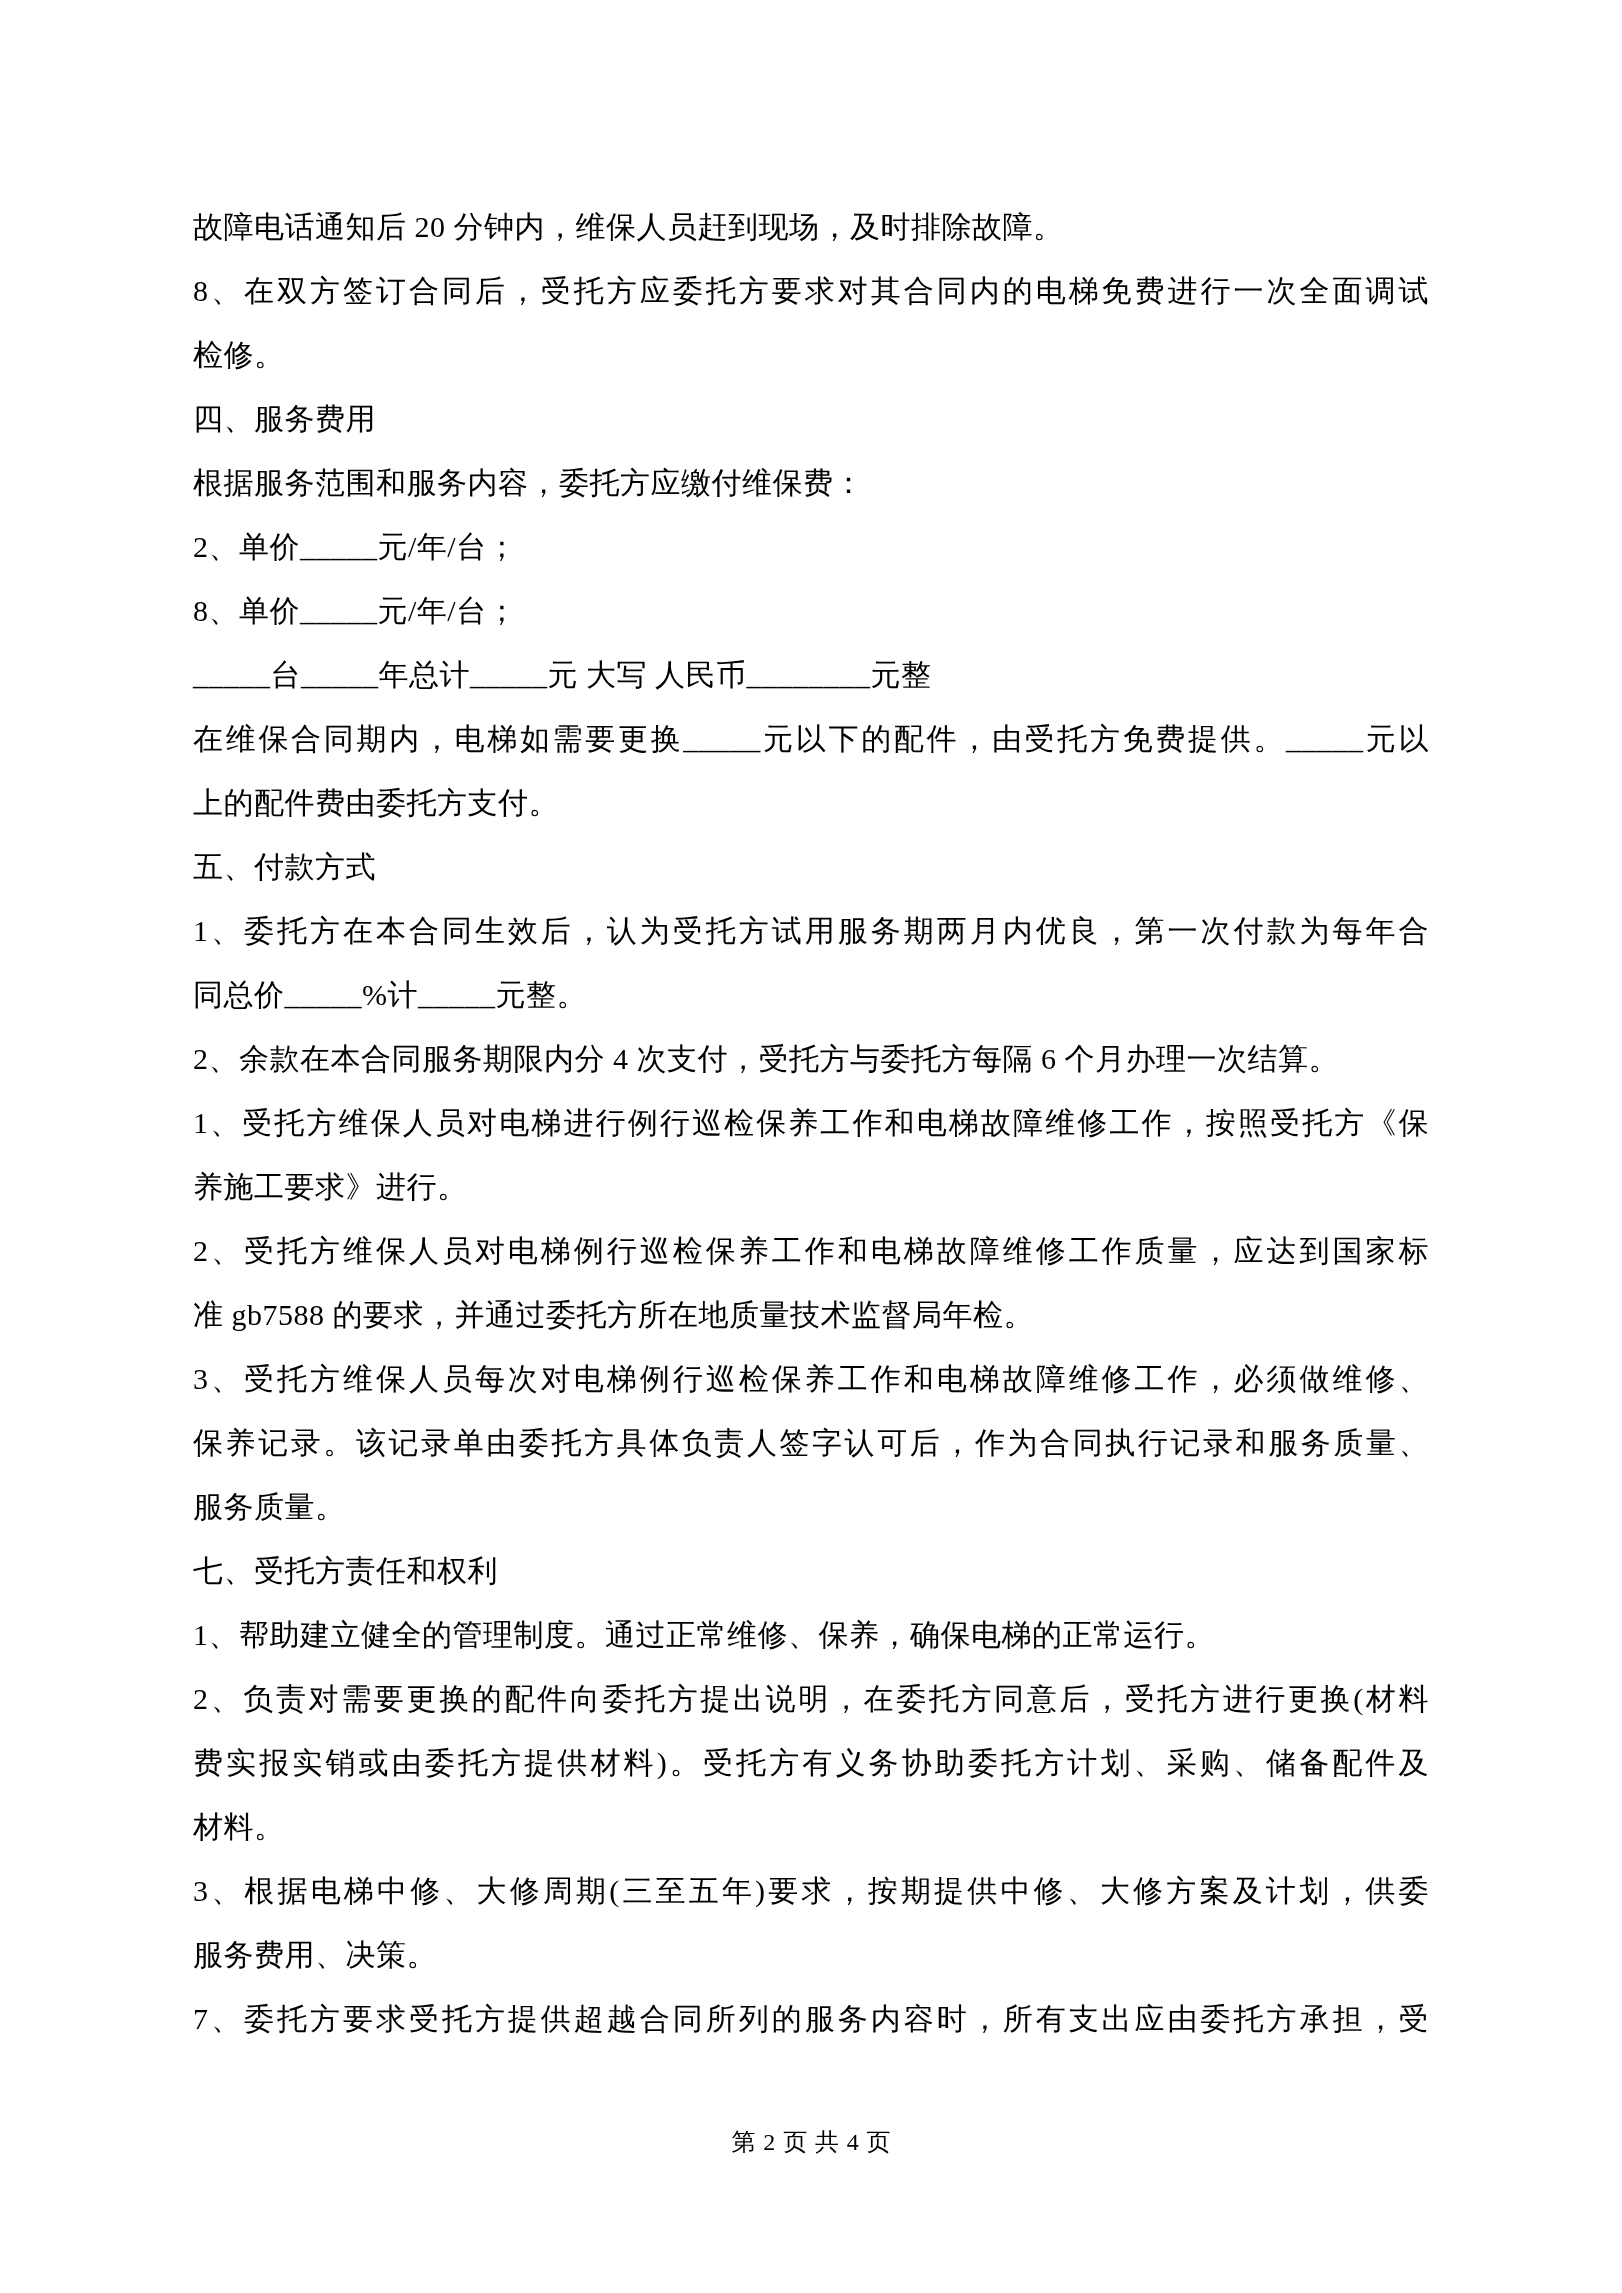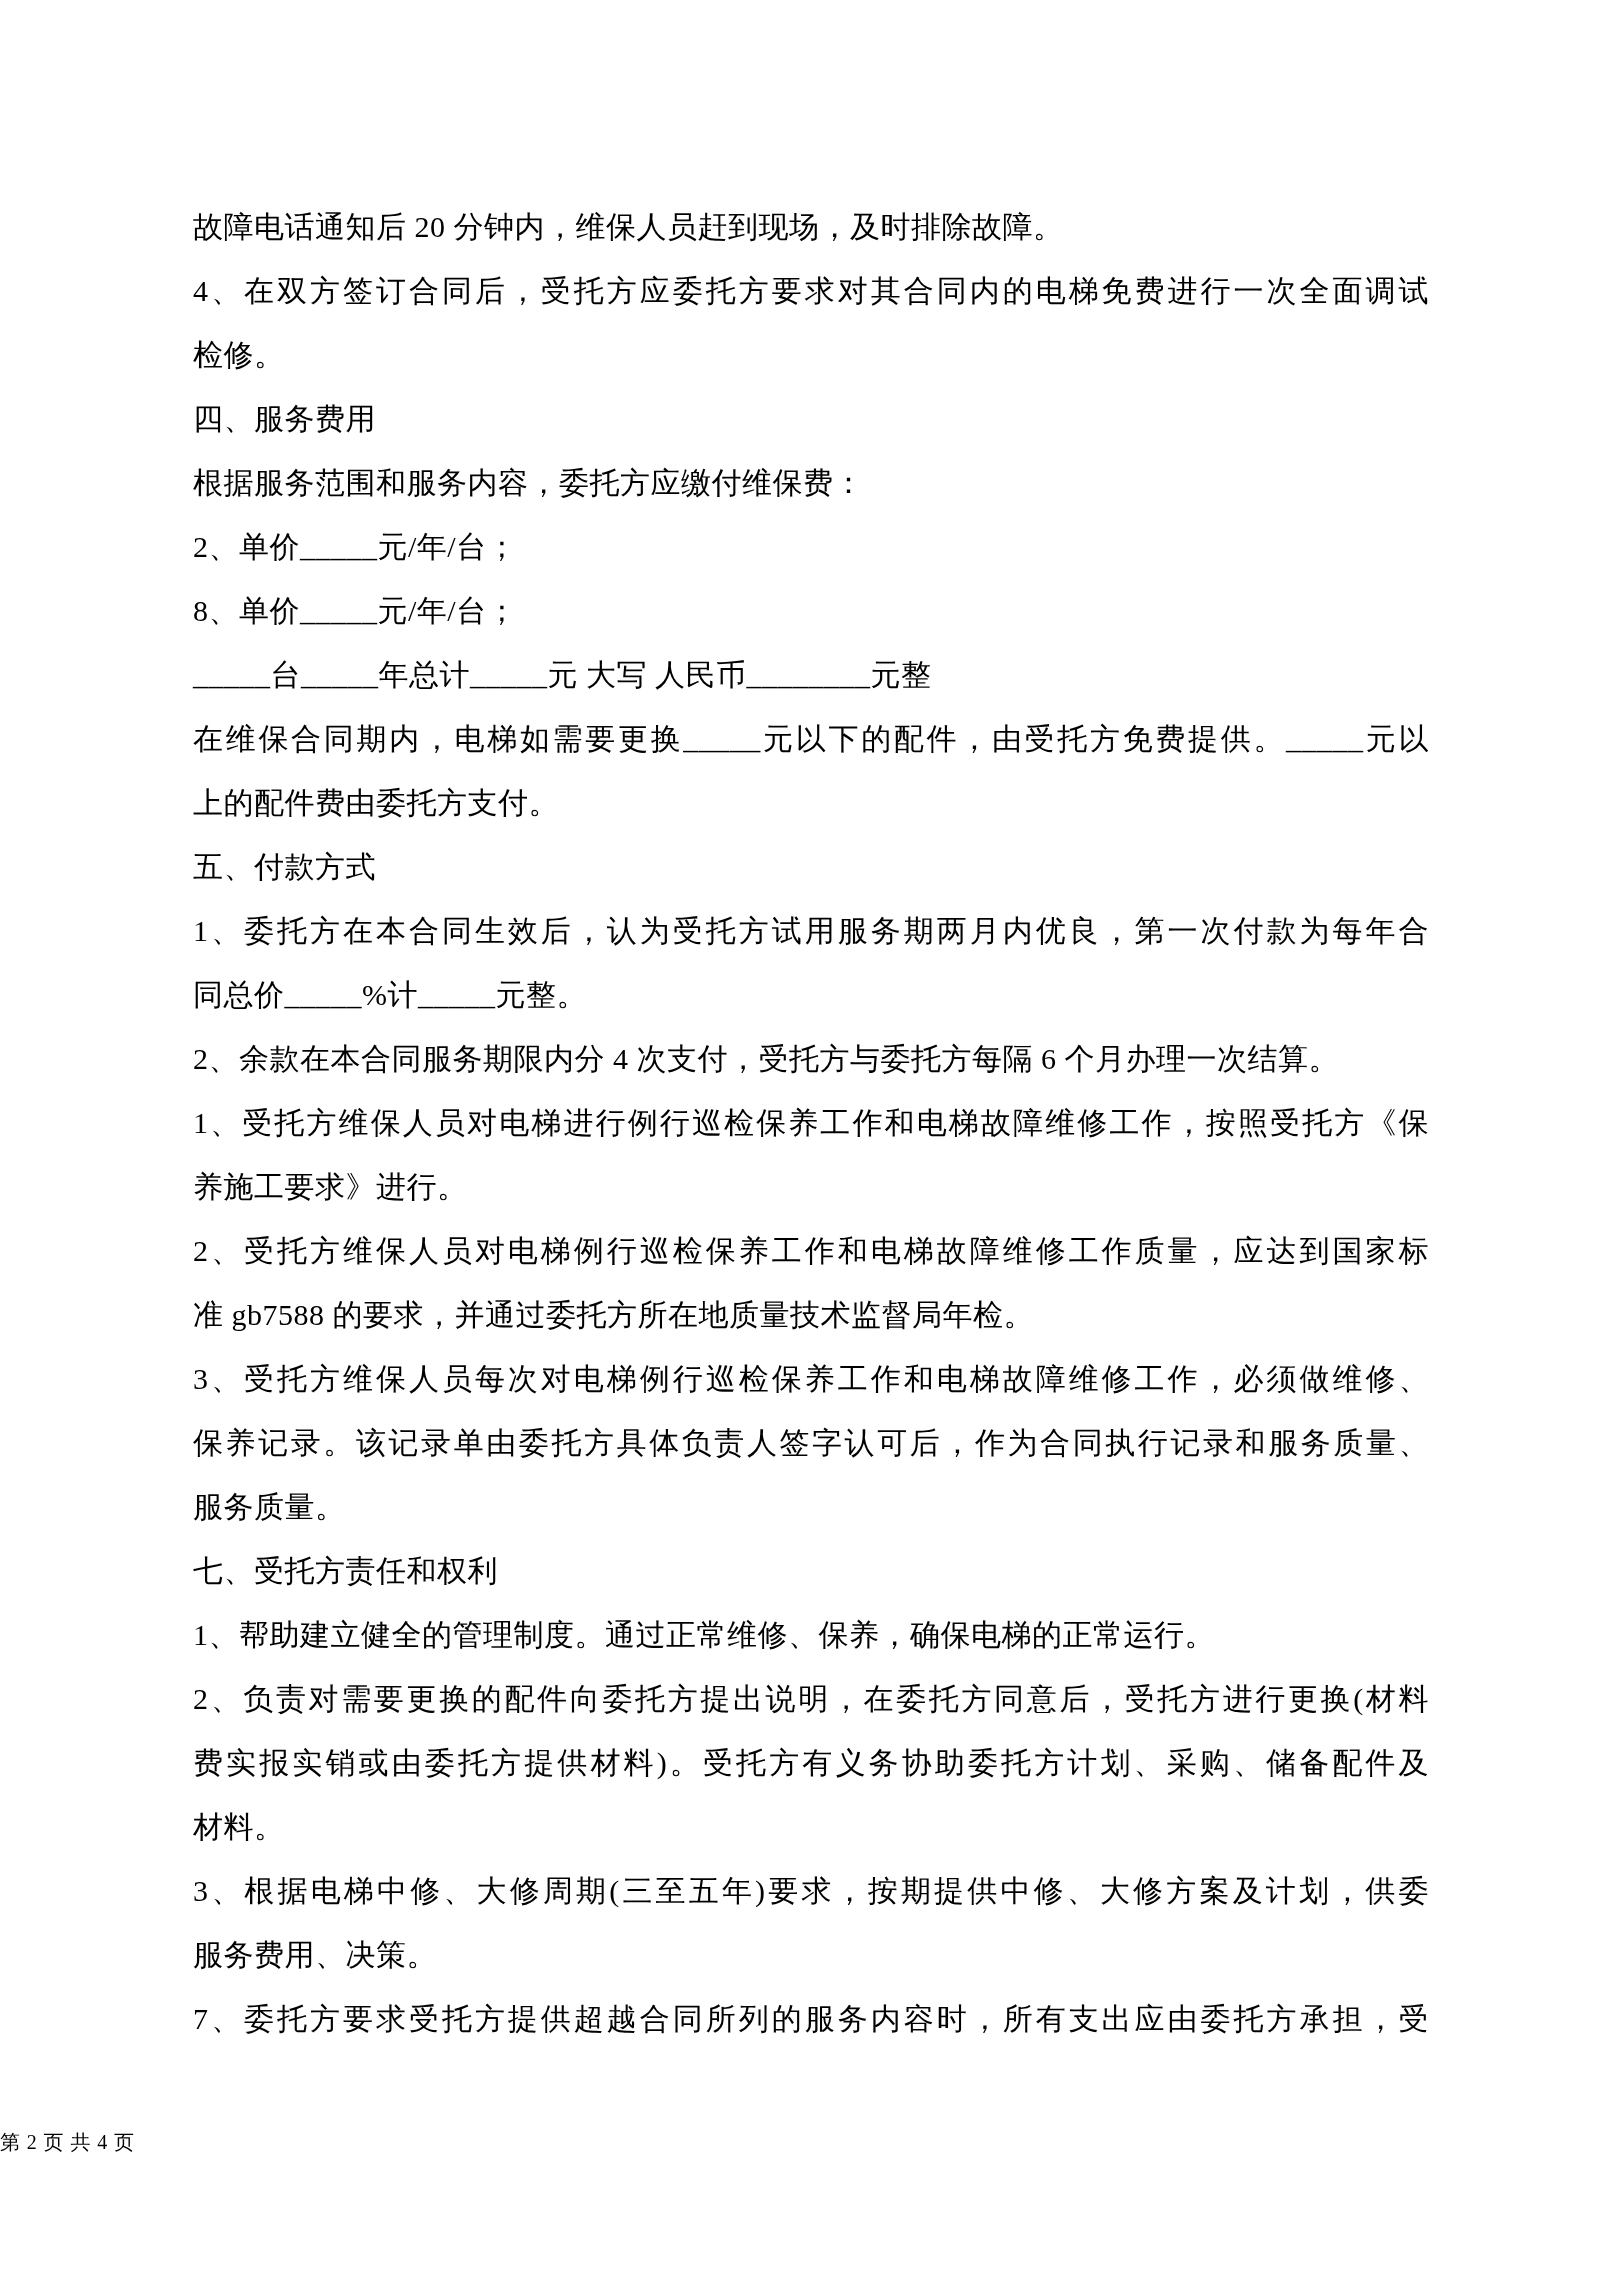--- a/index.html
+++ b/index.html
@@ -33,32 +33,33 @@
   .line.justify {
     text-align: justify;
     text-align-last: justify;
     text-justify: inter-character;
   }
   .page-footer {
     position: absolute;
     left: 0;
     top: 2124px;
     width: 100%;
-    font-size: 20px;
+    text-align: center;
+    font-size: 24px;
     line-height: 36px;
     letter-spacing: 0.9px;
   }
 </style>
 </head>
 <body>
 
 <div class="page">
   <div class="content">
       <div class="line">故障电话通知后 20 分钟内，维保人员赶到现场，及时排除故障。</div>
-      <div class="line justify">4、在双方签订合同后，受托方应委托方要求对其合同内的电梯免费进行一次全面调试</div>
+      <div class="line justify">8、在双方签订合同后，受托方应委托方要求对其合同内的电梯免费进行一次全面调试</div>
       <div class="line">检修。</div>
       <div class="line">四、服务费用</div>
       <div class="line">根据服务范围和服务内容，委托方应缴付维保费：</div>
       <div class="line">2、单价_____元/年/台；</div>
       <div class="line">8、单价_____元/年/台；</div>
       <div class="line">_____台_____年总计_____元 大写 人民币________元整</div>
       <div class="line justify">在维保合同期内，电梯如需要更换_____元以下的配件，由受托方免费提供。_____元以</div>
       <div class="line">上的配件费由委托方支付。</div>
       <div class="line">五、付款方式</div>
       <div class="line justify">1、委托方在本合同生效后，认为受托方试用服务期两月内优良，第一次付款为每年合</div>

